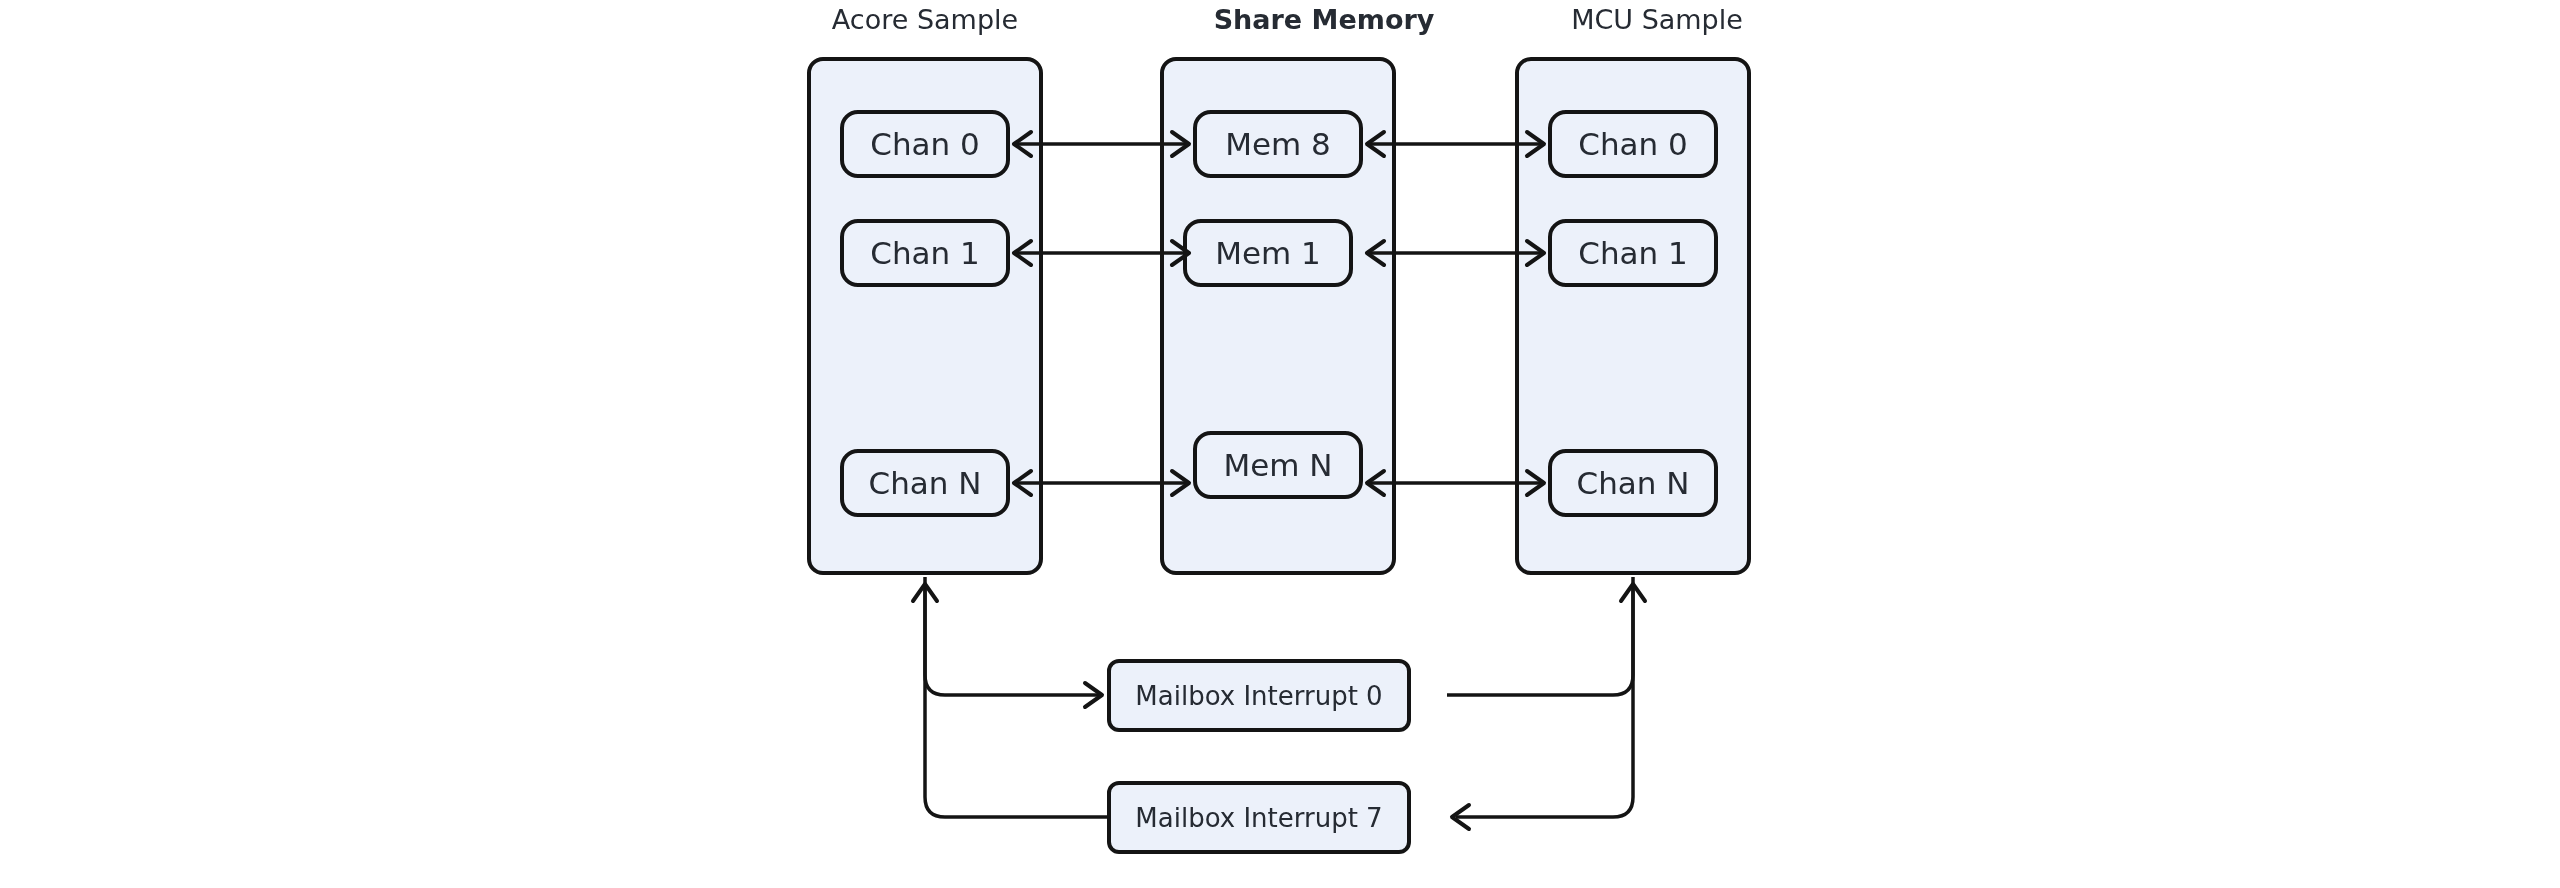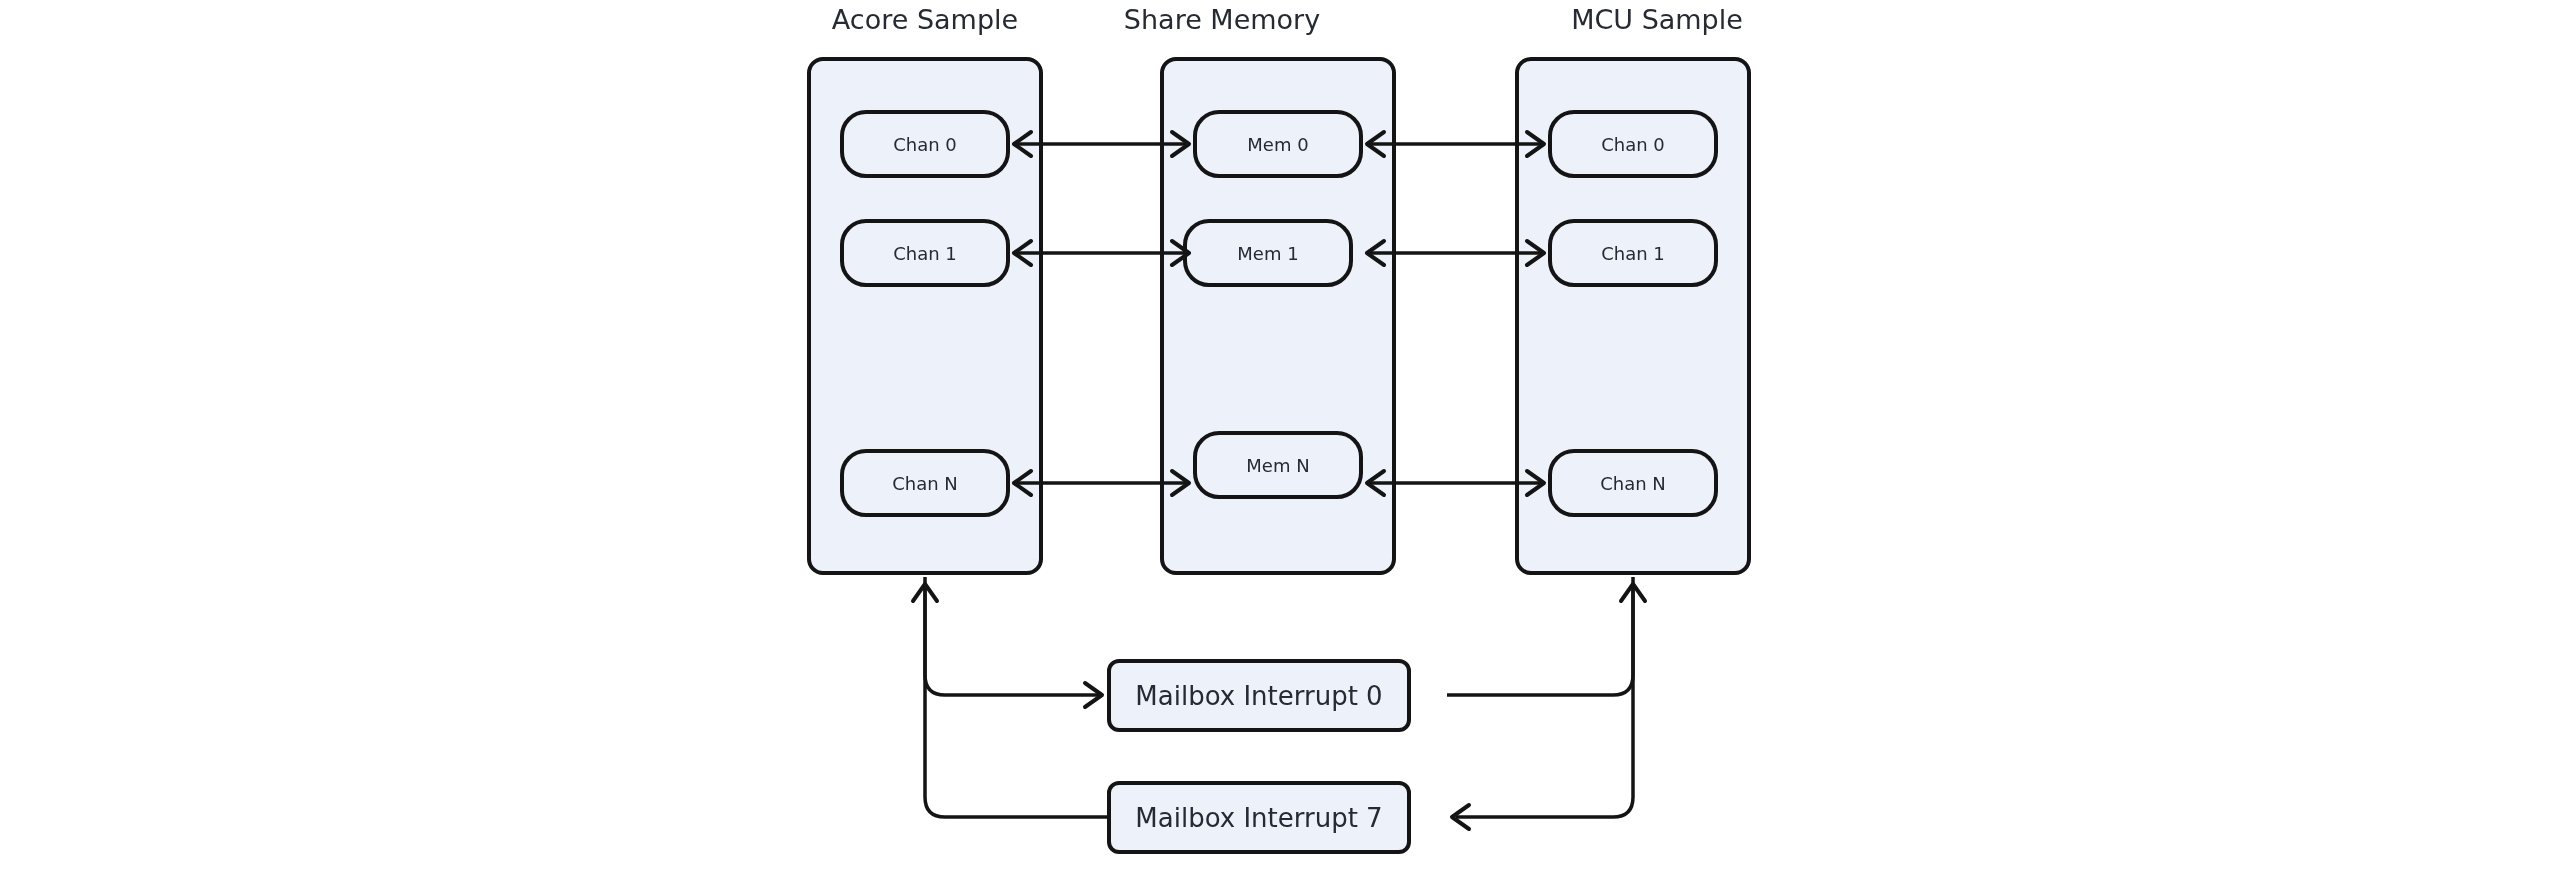--- a/index.html
+++ b/index.html
@@ -31,24 +31,24 @@
     background:var(--node-fill);
     border:4px solid var(--node-border);
     border-radius:16px;
     box-sizing:border-box;
   }
   .node{
     position:absolute;
     width:170px;height:68px;
     background:var(--node-fill);
     border:4px solid var(--node-border);
-    border-radius:26px;
+    border-radius:18px;
     box-sizing:border-box;
     display:flex;align-items:center;justify-content:center;
-    font-size:18px;
+    font-size:31px;
     color:var(--text);
   }
   .mailbox{
     position:absolute;
     width:304px;height:73px;
     background:var(--node-fill);
     border:4px solid var(--node-border);
     border-radius:12px;
     box-sizing:border-box;
     display:flex;align-items:center;justify-content:center;
@@ -72,32 +72,32 @@
     stroke-linecap:round;
     stroke-linejoin:round;
   }
 </style>
 </head>
 <body>
 
 <div class="stage">
 
   <div class="col-title" style="left:925px;text-align:right;">Acore Sample</div>
-  <div class="col-title" style="left:1222px;">Share Memory</div>
+  <div class="col-title" style="left:1324px;font-weight:bold;">Share Memory</div>
   <div class="col-title" style="left:1633px;margin-left:24px;">MCU Sample</div>
 
   <div class="group" style="left:807px;top:57px;"></div>
   <div class="group" style="left:1160px;top:57px;"></div>
   <div class="group" style="left:1515px;top:57px;"></div>
 
   <div class="node" style="left:840px;top:110px;">Chan 0</div>
   <div class="node" style="left:840px;top:219px;">Chan 1</div>
   <div class="node" style="left:840px;top:449px;">Chan N</div>
 
-  <div class="node" style="left:1193px;top:110px;">Mem 0</div>
+  <div class="node" style="left:1193px;top:110px;">Mem 8</div>
   <div class="node" style="left:1183px;top:219px;">Mem 1</div>
   <div class="node" style="left:1193px;top:431px;">Mem N</div>
 
   <div class="node" style="left:1548px;top:110px;">Chan 0</div>
   <div class="node" style="left:1548px;top:219px;">Chan 1</div>
   <div class="node" style="left:1548px;top:449px;">Chan N</div>
 
   <div class="mailbox" style="left:1107px;top:659px;">Mailbox Interrupt 0</div>
   <div class="mailbox" style="left:1107px;top:781px;">Mailbox Interrupt 7</div>
 

